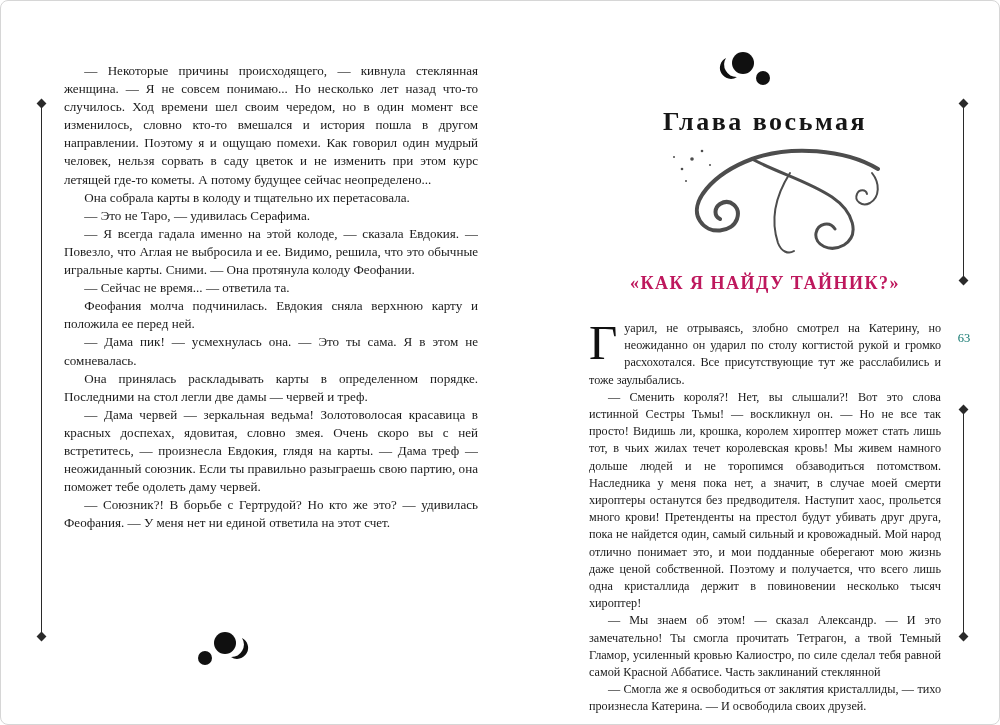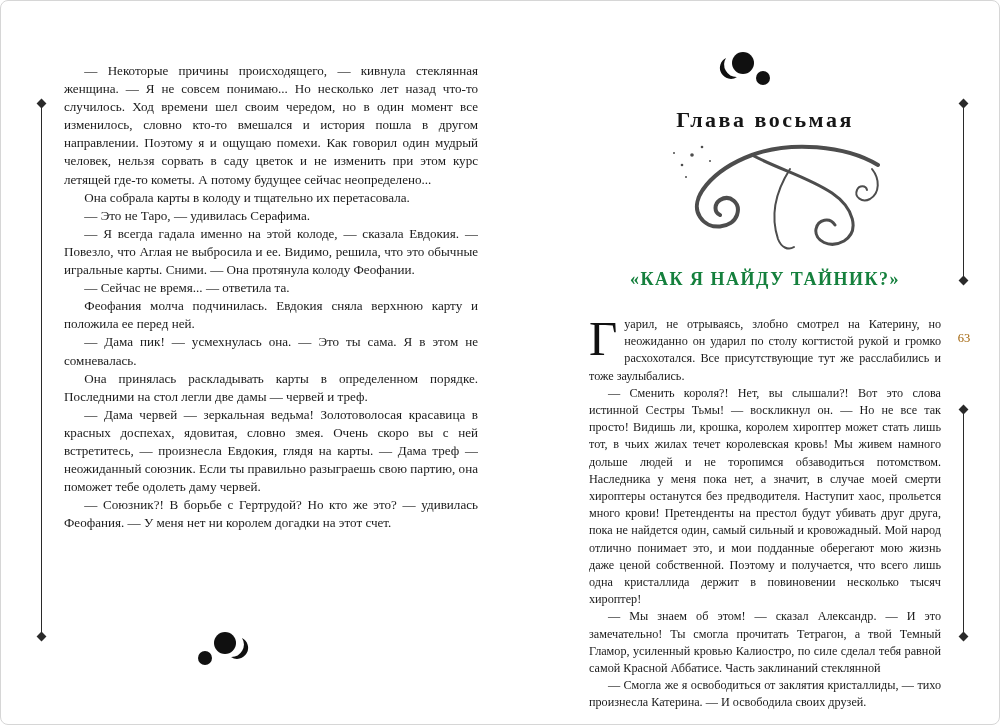--- a/index.html
+++ b/index.html
@@ -29,29 +29,29 @@
   .dropcap {
     float:left;
     font-size:49px; line-height:40px;
     padding:3px 7px 0 0;
     color:#111;
   }
 
   .chapter-heading {
     margin-top:62px;
     text-align:center;
-    font-size:22px; font-weight:bold; letter-spacing:2.5px;
+    font-size:26px; font-weight:bold; letter-spacing:2.5px;
     color:#161616;
   }
   .flourish { display:block; margin:6px auto 0 auto; width:250px; height:122px; }
   .chapter-title {
     margin-top:8px;
     text-align:center;
     font-size:18px; font-weight:bold; letter-spacing:1.5px;
-    color:#15803d;
+    color:#be185d;
   }
   .body-start { margin-top:26px; }
 
   
   .vrule { position:absolute; width:1px; background:#2a2a2a; left:962px; }
   .vrule-left { left:40px; top:104px; height:532px; }
   .vrule-rt   { top:104px; height:176px; }
   .vrule-rb   { top:408px; height:228px; }
   .diamond {
     position:absolute; width:7px; height:7px; background:#2a2a2a;
@@ -59,21 +59,21 @@
   }
   .d-l1 { left:37px;  top:99px;  }
   .d-l2 { left:37px;  top:632px; }
   .d-r1 { left:959px; top:99px;  }
   .d-r2 { left:959px; top:276px; }
   .d-r3 { left:959px; top:405px; }
   .d-r4 { left:959px; top:632px; }
 
   .pagenum {
     position:absolute; left:948px; top:330px; width:30px;
-    text-align:center; font-size:12.5px; color:#a16207;
+    text-align:center; font-size:12.5px; color:#0f766e;
   }
 
   .moons { position:absolute; }
   .moons-top-right  { left:712px; top:50px; }
   .moons-bottom-left{ left:192px; top:630px; transform:scaleX(-1); }
 </style>
 </head>
 <body>
 
 <div class="spread">
@@ -109,21 +109,21 @@
   <main class="page page-left">
     <p>— Некоторые причины происходящего, — кивнула стеклянная женщина. — Я не совсем понимаю... Но несколько лет назад что-то случилось. Ход времени шел своим чередом, но в один момент все изменилось, словно кто-то вмешался и история пошла в другом направлении. Поэтому я и ощущаю помехи. Как говорил один мудрый человек, нельзя сорвать в саду цветок и не изменить при этом курс летящей где-то кометы. А потому будущее сейчас неопределено...</p>
     <p>Она собрала карты в колоду и тщательно их перетасовала.</p>
     <p>— Это не Таро, — удивилась Серафима.</p>
     <p>— Я всегда гадала именно на этой колоде, — сказала Евдокия. — Повезло, что Аглая не выбросила и ее. Видимо, решила, что это обычные игральные карты. Сними. — Она протянула колоду Феофании.</p>
     <p>— Сейчас не время... — ответила та.</p>
     <p>Феофания молча подчинилась. Евдокия сняла верхнюю карту и положила ее перед ней.</p>
     <p>— Дама пик! — усмехнулась она. — Это ты сама. Я в этом не сомневалась.</p>
     <p>Она принялась раскладывать карты в определенном порядке. Последними на стол легли две дамы — червей и треф.</p>
     <p>— Дама червей — зеркальная ведьма! Золотоволосая красавица в красных доспехах, ядовитая, словно змея. Очень скоро вы с ней встретитесь, — произнесла Евдокия, глядя на карты. — Дама треф — неожиданный союзник. Если ты правильно разыграешь свою партию, она поможет тебе одолеть даму червей.</p>
-    <p>— Союзник?! В борьбе с Гертрудой? Но кто же это? — удивилась Феофания. — У меня нет ни королем догадки на этот счет.</p>
+    <p>— Союзник?! В борьбе с Гертрудой? Но кто же это? — удивилась Феофания. — У меня нет ни единой ответила на этот счет.</p>
   </main>
 
   <main class="page page-right">
     <h2 class="chapter-heading">Глава восьмая</h2>
 
     <svg class="flourish" viewBox="0 0 250 122">
       <g fill="none" stroke="#4d4d4d" stroke-linecap="round">
         <path d="M238,26 C205,6 150,2 112,16 C72,31 48,60 60,78 C69,92 92,90 97,76 C101,64 90,55 80,61 C74,65 74,73 80,76" stroke-width="4"></path>
         <path d="M112,16 C138,30 168,38 192,54 C214,69 220,92 204,102 C190,110 174,102 176,90 C178,80 190,78 195,86" stroke-width="3"></path>
         <path d="M150,30 C136,52 130,76 138,100 C141,108 148,112 154,108" stroke-width="2"></path>

